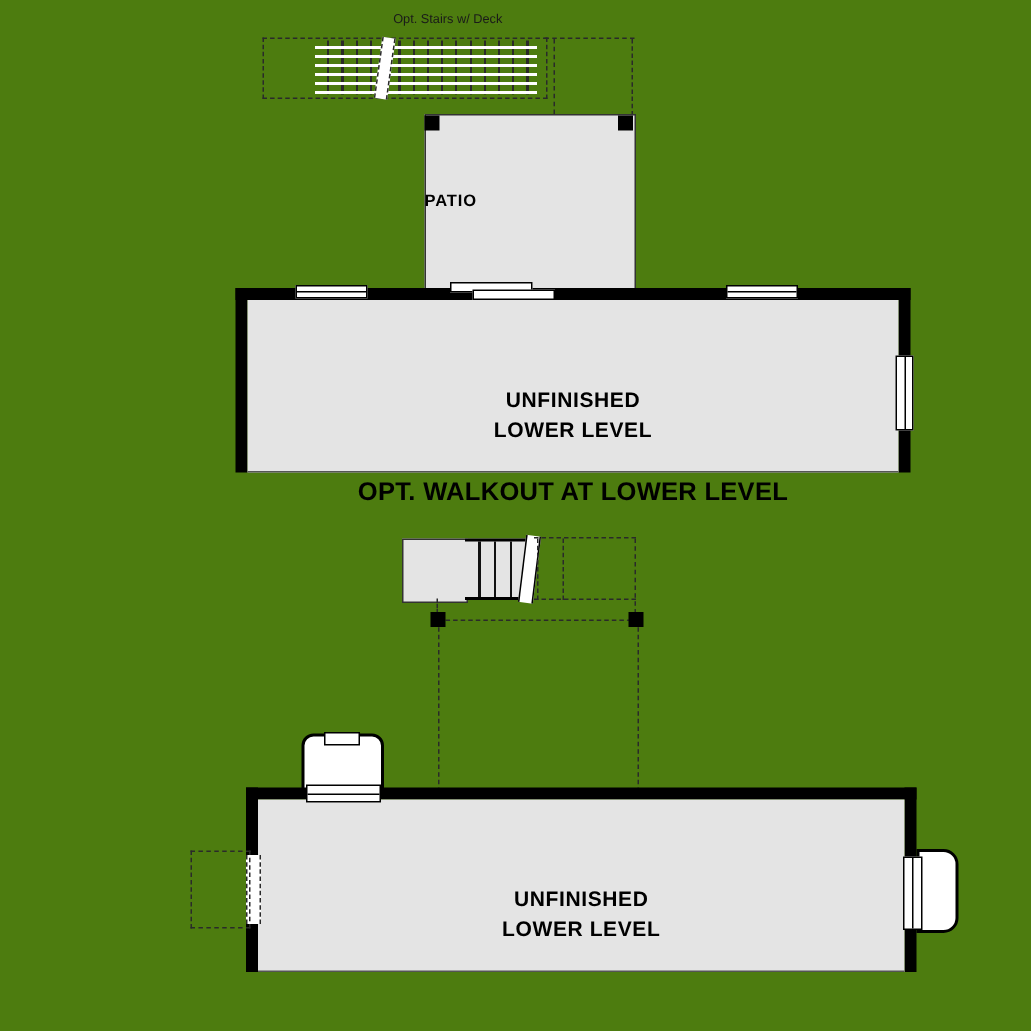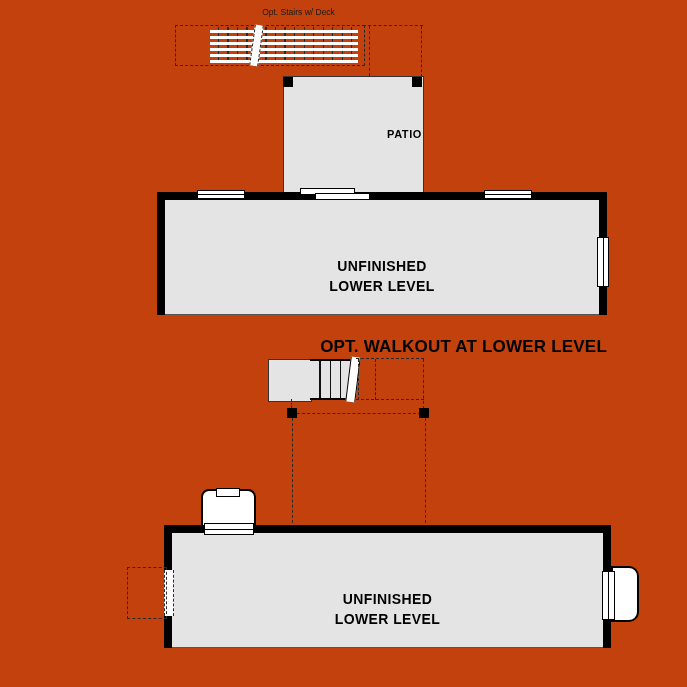--- a/index.html
+++ b/index.html
@@ -1,17 +1,17 @@
 <!DOCTYPE html>
 <html style="--fill: #e4e4e4;"><head>
 <meta charset="utf-8">
 <style>
   html,body{margin:0;padding:0;background:#fff;}
   .canvas{
-    position:relative;width:687px;height:687px;background:#c2410c;overflow:hidden;
+    position:relative;width:687px;height:687px;background:#4d7c0f;overflow:hidden;
     font-family:"Liberation Sans", sans-serif;color:#000;
   }
   .abs{position:absolute;}
   .wall{background:#000;}
   .room{background:var(--fill,#e4e4e4);}
   .post{background:#000;width:10px;height:10px;}
   .dash-box{border:1.5px dashed #2a2a2a;}
   .dash-top{border-top:1.5px dashed #2a2a2a;}
   .dash-left{border-left:1.5px dashed #2a2a2a;}
   .treads-dashed{
@@ -40,21 +40,21 @@
   .win-v{
     background:#fff;border:1px solid #000;
     background-image:linear-gradient(#000,#000);
     background-size:1px 100%;background-position:center;background-repeat:no-repeat;
   }
   .door-panel{background:#fff;border:1px solid #000;}
   .well{background:#fff;border:2px solid #000;}
   .lbl-small{font-size:8.5px;line-height:10px;text-align:center;color:#1a1a1a;}
   .lbl-room{font-weight:bold;font-size:14px;line-height:20px;letter-spacing:.4px;text-align:center;}
   .lbl-title{font-weight:bold;font-size:17px;letter-spacing:.2px;text-align:center;}
-  .lbl-patio{font-weight:bold;font-size:11px;letter-spacing:.6px;text-align:right;}
+  .lbl-patio{font-weight:bold;font-size:11px;letter-spacing:.6px;text-align:left;}
 </style>
 </head>
 <body>
 
 <div class="canvas">
 
   <div class="abs lbl-small" style="left:175px;top:7px;width:247px;">Opt. Stairs w/ Deck</div>
 
   <div class="abs dash-box" style="left:175px;top:25px;width:188px;height:39px;"></div>
   <div class="abs treads-dashed" style="left:210px;top:27px;width:148px;height:36px;"></div>
@@ -77,21 +77,21 @@
   <div class="abs win-h" style="left:484px;top:190px;width:46px;height:7px;"></div>
   <div class="abs door-panel" style="left:300px;top:188px;width:53px;height:5px;"></div>
   <div class="abs door-panel" style="left:315px;top:193px;width:53px;height:5px;"></div>
   <div class="abs win-v" style="left:597px;top:237px;width:10px;height:48px;"></div>
 
   <div class="abs lbl-room" style="left:165px;top:256px;width:434px;">
     <div>UNFINISHED</div>
     <div>LOWER LEVEL</div>
   </div>
 
-  <div class="abs lbl-title" style="left:157px;top:337px;width:450px;text-align:right;">OPT. WALKOUT AT LOWER LEVEL</div>
+  <div class="abs lbl-title" style="left:157px;top:318px;width:450px;">OPT. WALKOUT AT LOWER LEVEL</div>
 
   <div class="abs room" style="left:268px;top:359px;width:42px;height:41px;border:1px solid #333;"></div>
   <div class="abs treads-solid" style="left:310px;top:359px;width:42px;height:41px;box-sizing:border-box;"></div>
   <div class="abs break-solid" style="left:348px;top:357px;width:8px;height:45px;"></div>
 
   <div class="abs dash-left" style="left:358px;top:359px;width:0;height:41px;"></div>
   <div class="abs dash-left" style="left:375px;top:359px;width:0;height:41px;"></div>
   <div class="abs dash-top" style="left:356px;top:358px;width:68px;height:0;"></div>
   <div class="abs dash-top" style="left:356px;top:399px;width:68px;height:0;"></div>
   <div class="abs dash-left" style="left:423px;top:359px;width:0;height:50px;"></div>

